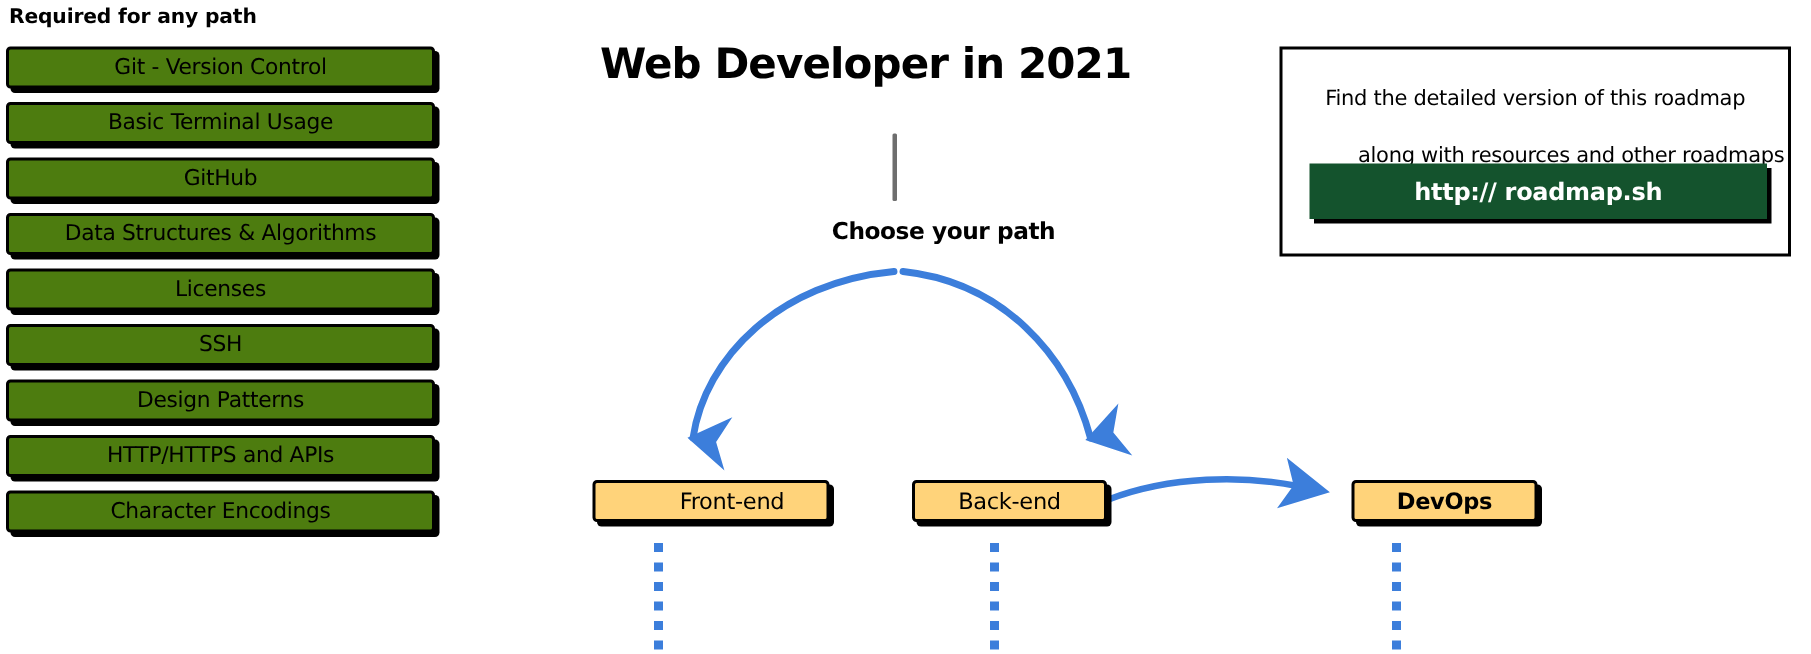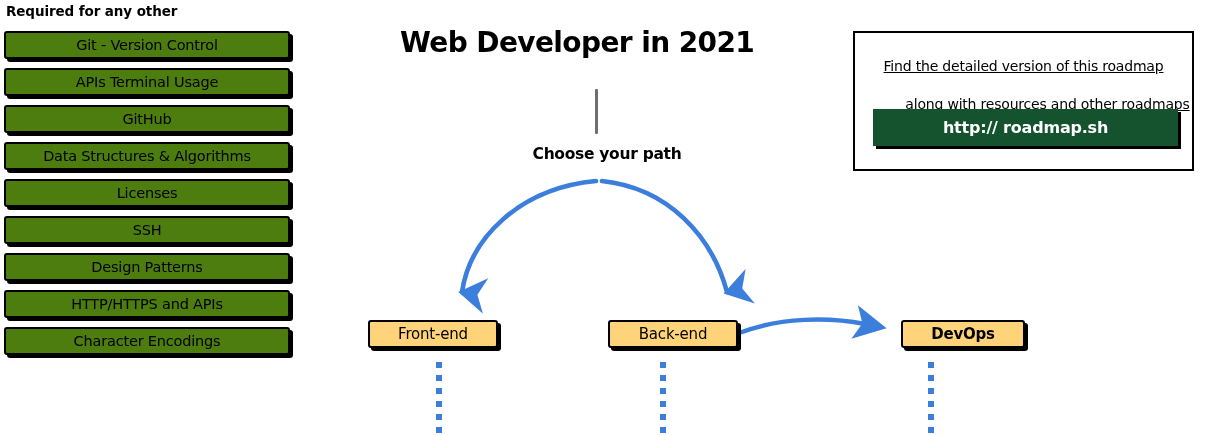--- a/index.html
+++ b/index.html
@@ -74,21 +74,21 @@
     position: absolute;
     left: 595px;
     top: 89px;
     width: 3px;
     height: 45px;
     background: #6e6e6e;
     border-radius: 1px;
   }
   #choose-path-label {
     position: absolute;
-    left: 497px;
+    left: 519px;
     top: 145px;
     width: 220px;
     text-align: center;
     font-size: 15.5px;
     font-weight: bold;
     letter-spacing: -0.3px;
     color: #000000;
     white-space: nowrap;
   }
 
@@ -117,21 +117,21 @@
     box-shadow: 3px 3px 0 0 #000000;
     display: flex;
     align-items: center;
     justify-content: center;
     font-size: 15px;
     letter-spacing: -0.2px;
     color: #000000;
     box-sizing: content-box;
     white-space: nowrap;
   }
-  #path-box-0 { left: 368px; top: 320px; width: 126px; }
+  #path-box-0 { left: 395px; top: 320px; width: 126px; padding-left: 28px; }
   #path-box-1 { left: 608px; top: 320px; width: 126px; }
   #path-box-2 { left: 901px; top: 320px; width: 120px; font-weight: bold; }
 
   .dotted-trail {
     position: absolute;
     width: 6px;
     top: 362px;
     height: 76px;
   }
   .dotted-trail span {
@@ -148,21 +148,20 @@
   
   #roadmap-card {
     position: absolute;
     left: 853px;
     top: 31px;
     width: 341px;
     height: 140px;
     background: #ffffff;
     border: 2.5px solid #000000;
     box-sizing: border-box;
-    text-decoration: underline;
   }
   .card-line {
     text-align: center;
     font-size: 14px;
     letter-spacing: -0.2px;
     color: #000000;
     line-height: 1;
     white-space: nowrap;
   }
   #card-line-0 { margin-top: 26px; }
@@ -182,24 +181,24 @@
     font-size: 16px;
     font-weight: bold;
     letter-spacing: -0.2px;
     white-space: nowrap;
   }
 </style>
 </head>
 <body>
 
 <div id="required-section">
-  <div id="required-heading">Required for any other</div>
+  <div id="required-heading">Required for any path</div>
   <div id="required-list">
       <div class="req-item">Git - Version Control</div>
-      <div class="req-item">APIs Terminal Usage</div>
+      <div class="req-item">Basic Terminal Usage</div>
       <div class="req-item">GitHub</div>
       <div class="req-item">Data Structures &amp; Algorithms</div>
       <div class="req-item">Licenses</div>
       <div class="req-item">SSH</div>
       <div class="req-item">Design Patterns</div>
       <div class="req-item">HTTP/HTTPS and APIs</div>
       <div class="req-item">Character Encodings</div>
     </div>
 </div>
 

